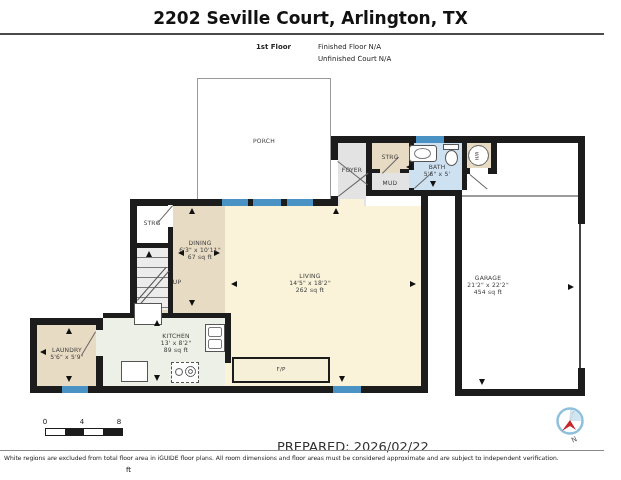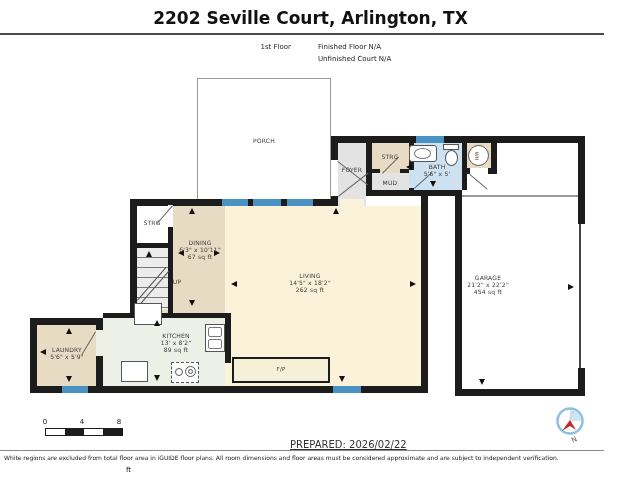--- a/index.html
+++ b/index.html
@@ -23,31 +23,31 @@
   #title{position:absolute;top:8px;left:0;width:621px;text-align:center;font-size:17px;
          font-weight:bold;color:#111;}
   #title-rule{position:absolute;top:33px;left:0;width:621px;height:2px;background:#4a4a4a;}
   .hdr-small{position:absolute;font-size:7px;color:#222;}
   #stairs{position:absolute;background:repeating-linear-gradient(to bottom,#ececec 0px,#ececec 9px,#777 9px,#777 10px);}
   #scale-bar{position:absolute;left:45px;top:428px;width:76px;height:6px;border:1px solid #1c1c1c;
              background:repeating-linear-gradient(to right,#fff 0 19px,#1c1c1c 19px 38px);}
   .tick{position:absolute;top:418px;transform:translateX(-50%);font-size:7px;color:#111;}
   #footer-rule{position:absolute;top:450px;left:0;width:621px;height:1px;background:#8a8a8a;}
   #disclaimer{position:absolute;top:454px;left:4px;width:613px;font-size:6px;color:#222;}
-  #prepared{position:absolute;left:290px;top:439px;font-size:10px;color:#333;text-decoration:underline;}
+  #prepared{position:absolute;left:277px;top:439px;font-size:13px;color:#333;}
   .circ{position:absolute;border:1px solid #555;border-radius:50%;background:#fff;box-sizing:border-box;}
 </style>
 </head>
 <body>
 
 <div id="page">
 
   <div id="title">2202 Seville Court, Arlington, TX</div>
   <div id="title-rule"></div>
-  <div class="hdr-small" style="right:313px;top:43px;font-weight:normal;">1st Floor</div>
+  <div class="hdr-small" style="right:313px;top:43px;font-weight:bold;">1st Floor</div>
   <div class="hdr-small" style="left:318px;top:43px;">Finished Floor N/A</div>
   <div class="hdr-small" style="left:318px;top:55px;">Unfinished Court N/A</div>
 
   <div class="fill" style="left:197px;top:78px;width:134px;height:122px;background:#fff;border:1.5px solid #999;box-sizing:border-box;"></div>
   <div class="fill" style="left:137px;top:206px;width:88px;height:112px;background:#e8dbc4;"></div>
   <div class="fill" style="left:225px;top:206px;width:196px;height:180px;background:#faf3da;"></div>
   <div class="fill" style="left:103px;top:318px;width:122px;height:68px;background:#edf0e6;"></div>
   <div class="fill" style="left:37px;top:325px;width:59px;height:61px;background:#e8dbc4;"></div>
   <div class="fill" style="left:137px;top:206px;width:31px;height:37px;background:#fff;"></div>
   <div id="stairs" style="left:137px;top:248px;width:31px;height:62px;"></div>

